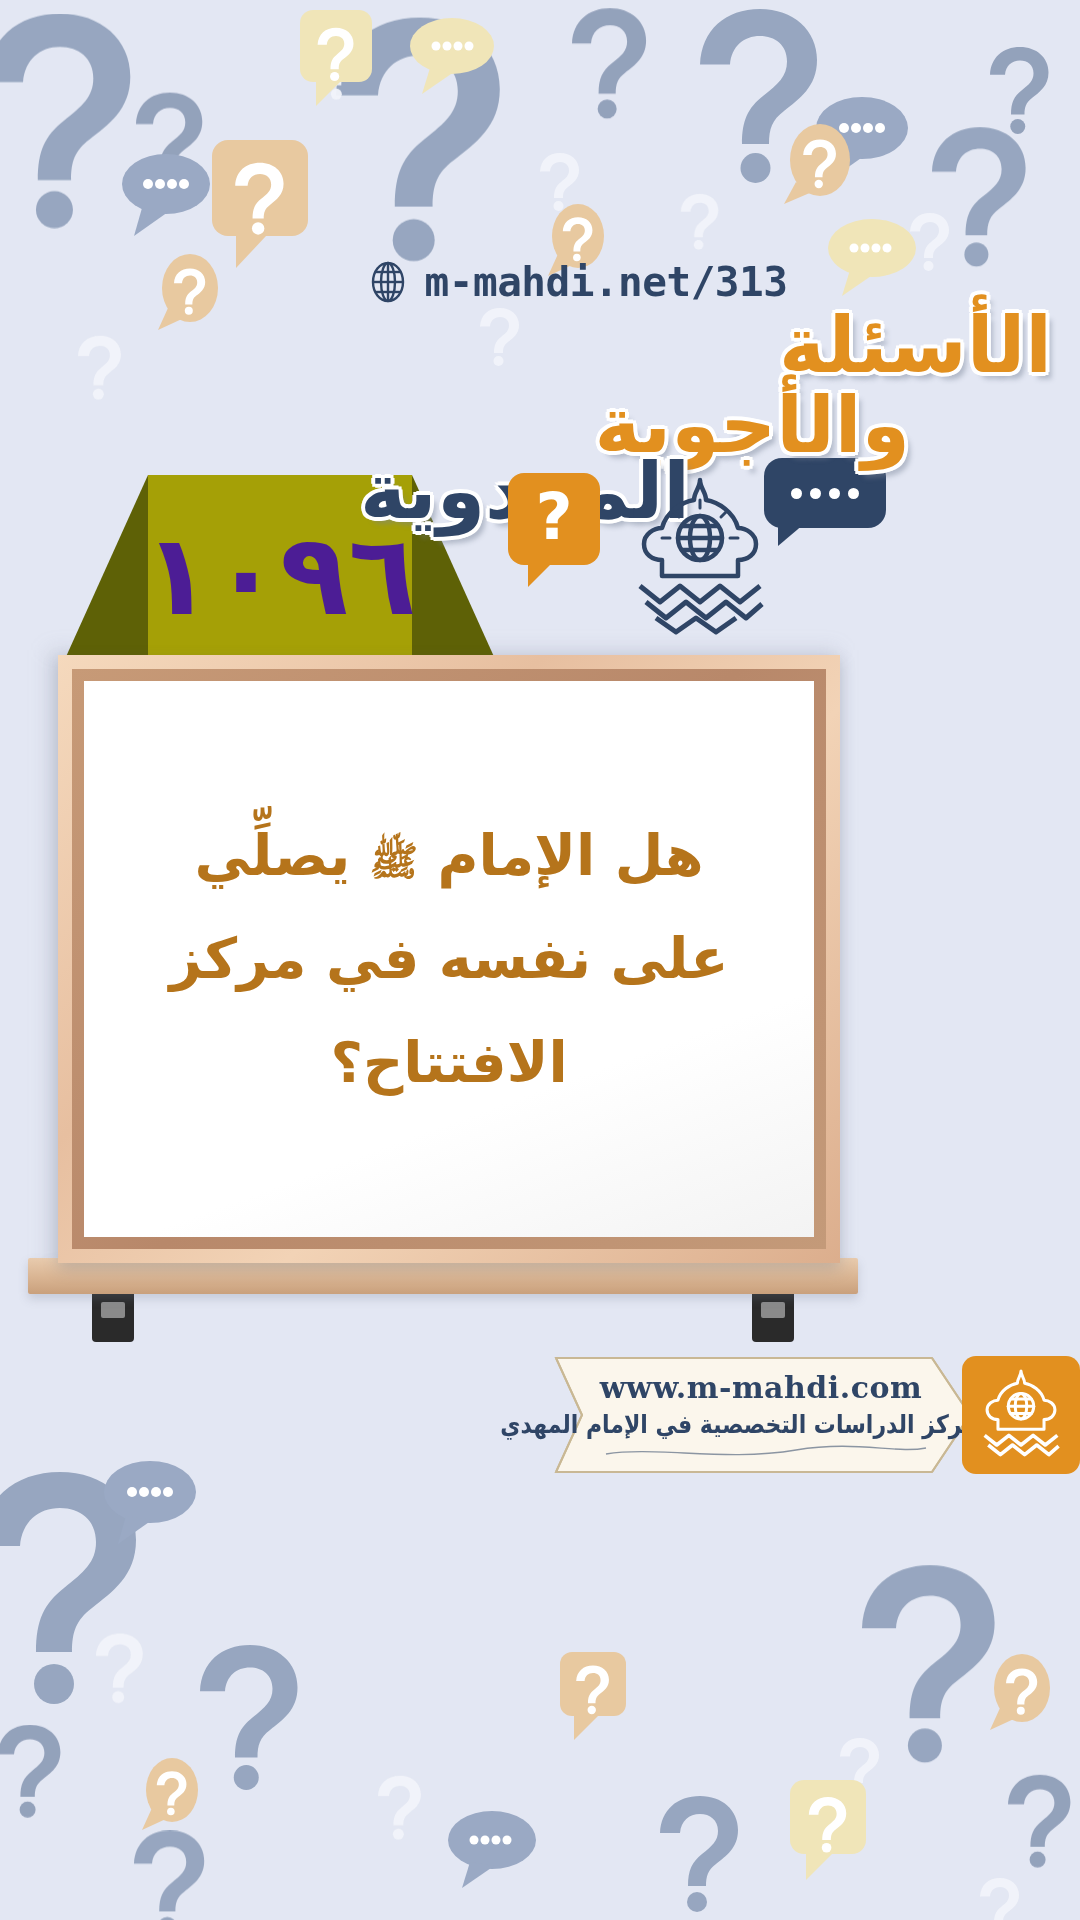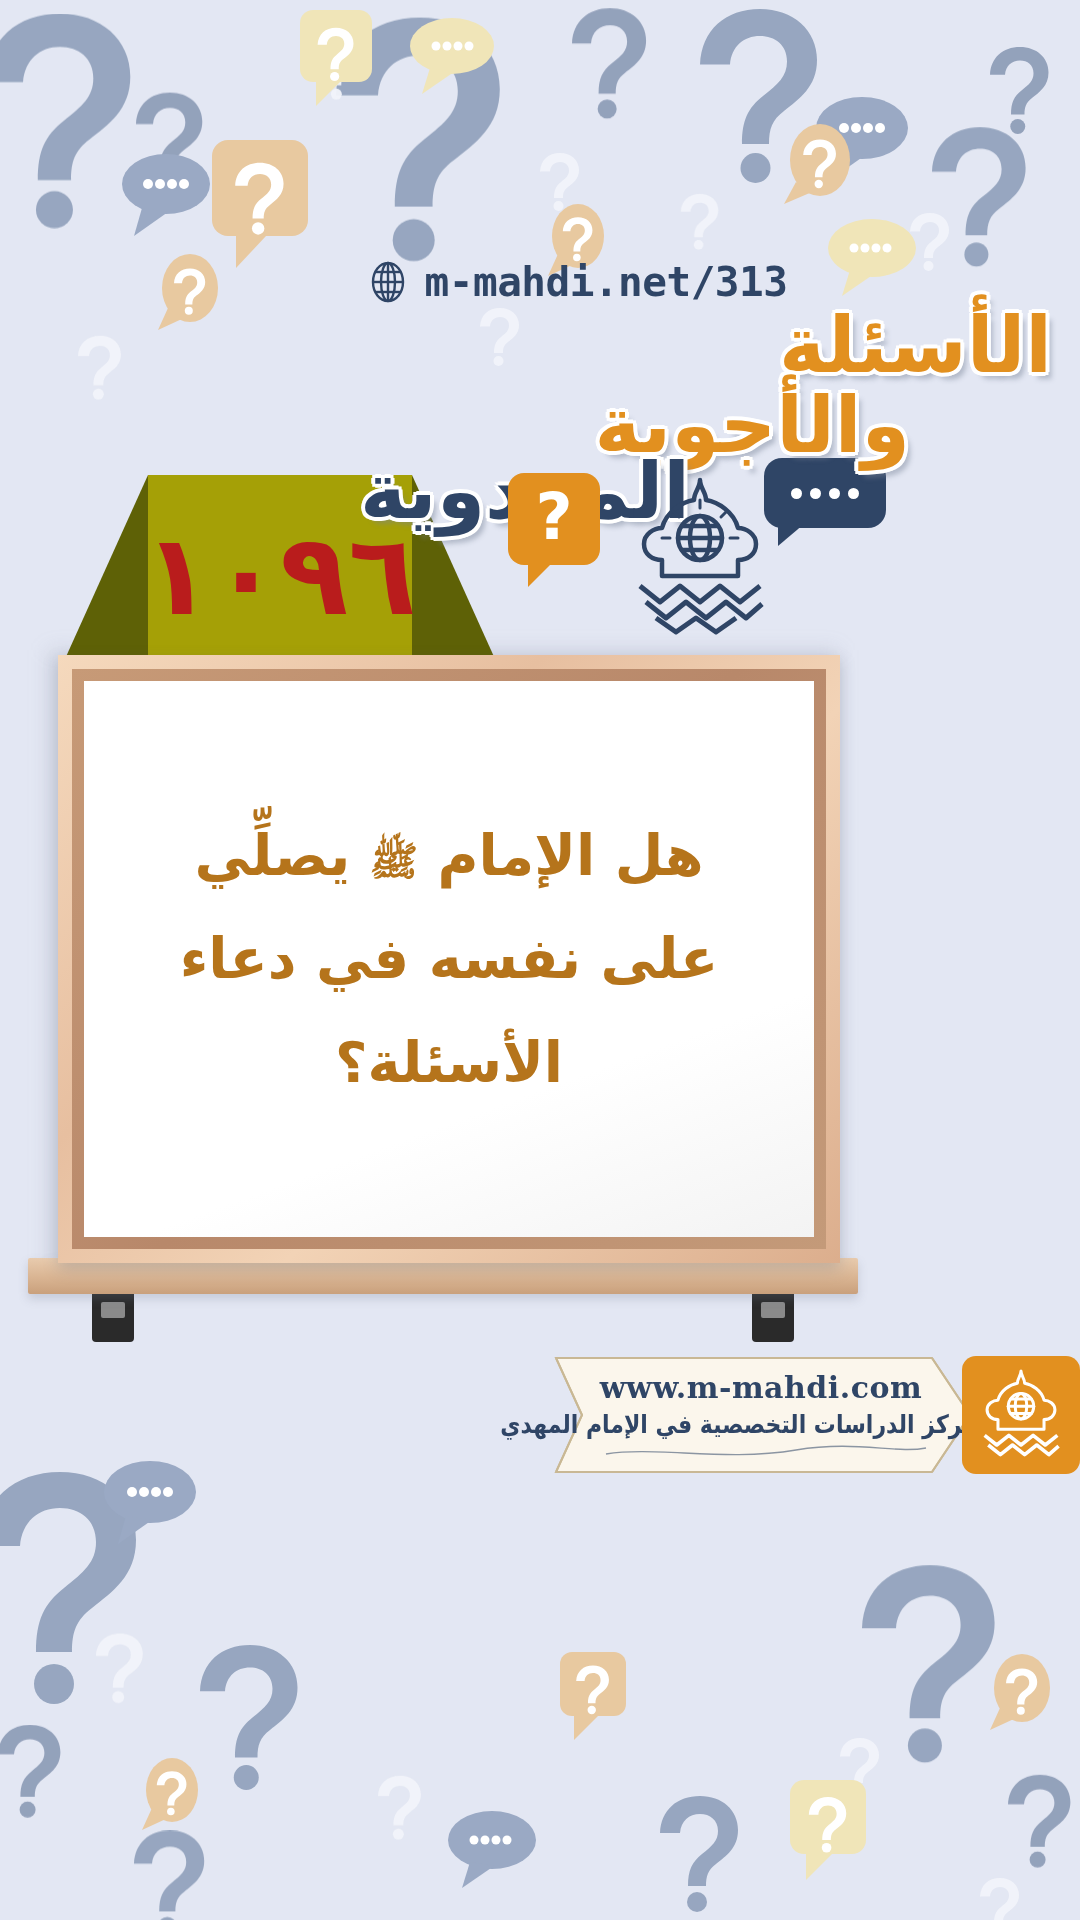--- a/index.html
+++ b/index.html
@@ -61,21 +61,21 @@
     position:absolute;
     top:475px; left:60px;
     width:440px; height:195px;
     z-index:4;
   }
   #trapezoid-wrap svg{ display:block; }
   #issue-number{
     position:absolute;
     inset:0;
     display:flex; align-items:center; justify-content:center;
-    color:#b91c1c;
+    color:#4c1d95;
     font-size:112px;
     font-weight:bold;
     font-family:"DejaVu Sans", sans-serif;
     letter-spacing:2px;
     padding-top:4px;
     direction:rtl;
   }
 
   
   #q-badge{
@@ -489,23 +489,23 @@
 
 <div id="board-shadow"></div>
 <div id="board">
   <div id="board-inner">
     <div id="board-face">
       <div id="question-text">
         <span>هل الإمام</span>
         <span class="hon">ﷺ</span>
         <span>يصلِّي</span>
         <br>
-        <span>على نفسه في دعاء</span>
+        <span>على نفسه في مركز</span>
         <br>
-        <span>الأسئلة؟</span>
+        <span>الافتتاح؟</span>
       </div>
     </div>
   </div>
 </div>
 
 <div id="shelf"></div>
 <div class="bracket" id="bracket-left"></div>
 <div class="bracket" id="bracket-right"></div>
 
 <div id="footer">

